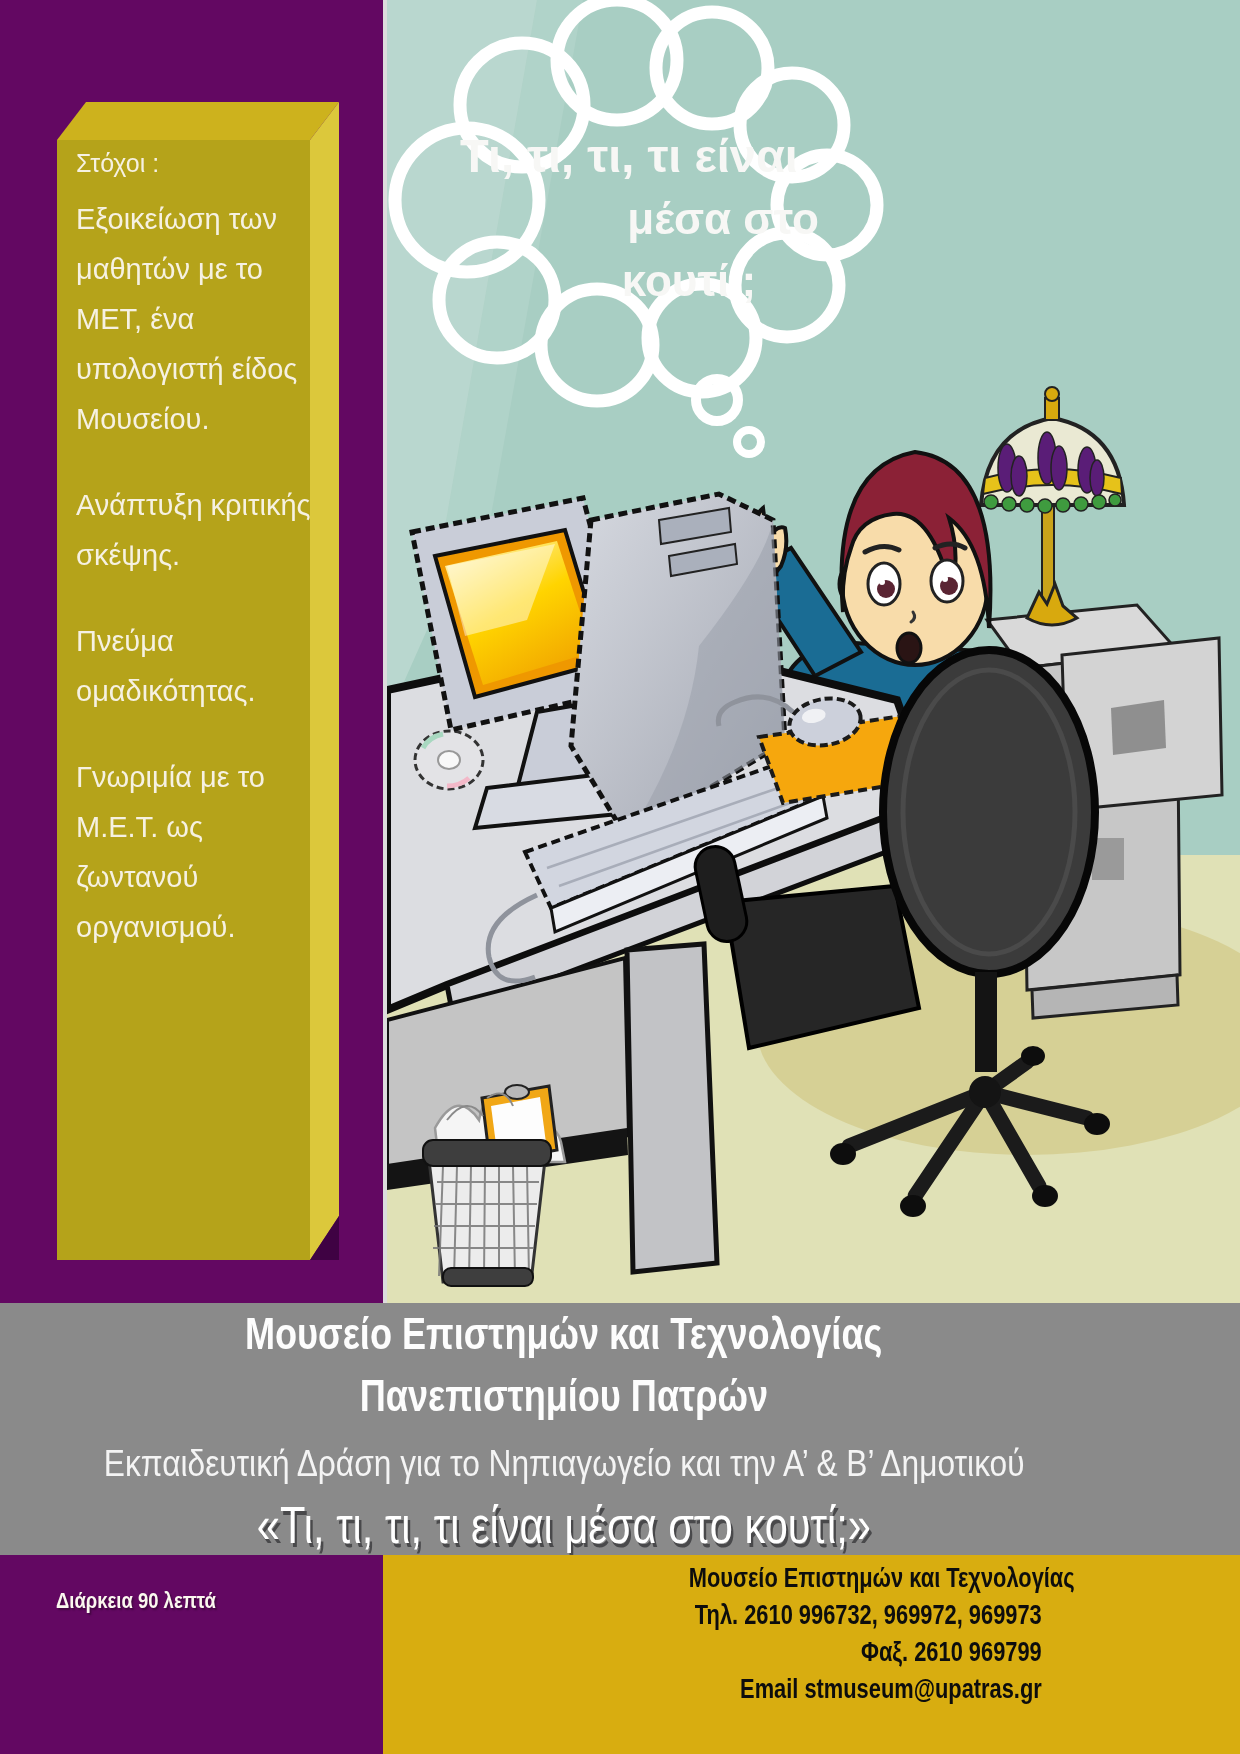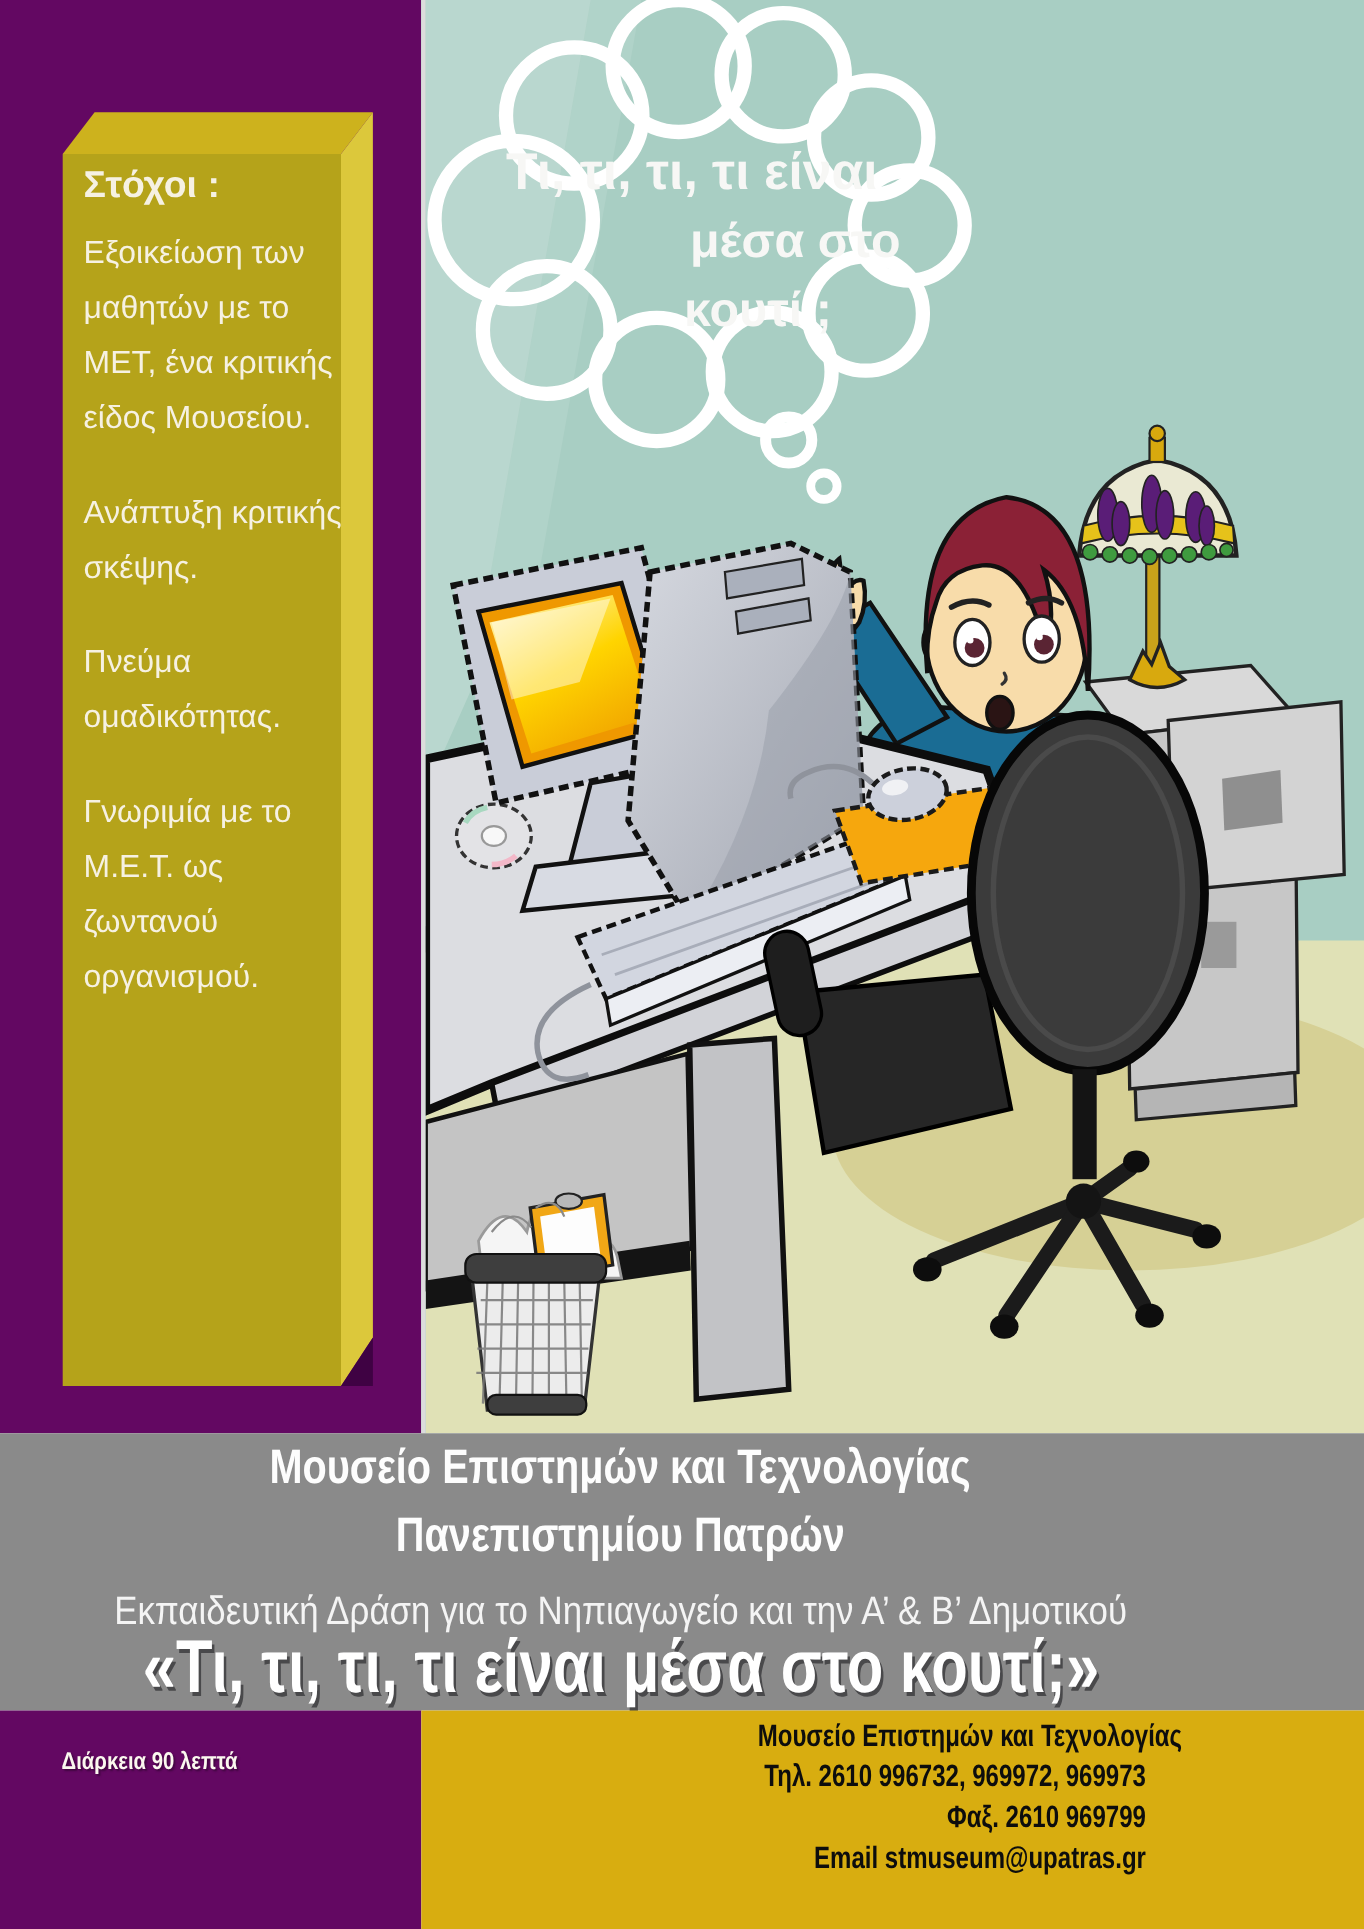--- a/index.html
+++ b/index.html
@@ -10,30 +10,30 @@
   .purple-col{position:absolute;left:0;top:0;width:383px;height:1303px;background:var(--c-purple,#630862);}
   .scene{position:absolute;left:383px;top:0;width:857px;height:1303px;background:var(--c-teal_wall,#a8cec3);border-left:4px solid #dcdcdc;box-sizing:border-box;}
   .gray-band{position:absolute;left:0;top:1303px;width:1240px;height:252px;background:var(--c-gray_band,#8a8a8a);
              display:flex;flex-direction:column;align-items:center;justify-content:flex-start;padding-right:112px;box-sizing:border-box;}
   .bottom-left{position:absolute;left:0;top:1555px;width:383px;height:199px;background:var(--c-purple,#630862);}
   .bottom-right{position:absolute;left:383px;top:1555px;width:857px;height:199px;background:var(--c-gold_band,#d8ad10);}
 
   
   .goal-box-svg{position:absolute;left:40px;top:88px;width:300px;height:1190px;}
   .goal-text{position:absolute;left:76px;top:148px;width:256px;color:#f6f1e2;}
-  .goal-text h2{margin:0 0 16px 0;font-size:34px;font-weight:bold;line-height:1.2;}
+  .goal-text h2{margin:0 0 16px 0;font-size:25px;font-weight:normal;line-height:1.2;}
   .goal-text p{margin:0 0 36px 0;font-size:29px;line-height:50px;white-space:pre-wrap;}
 
   
   .narrow{display:inline-block;transform:scaleX(.82);transform-origin:center center;white-space:nowrap;}
   .banner-line{color:#fdfdfd;font-size:44px;font-weight:bold;line-height:58px;margin-top:2px;}
   .banner-line.second{margin-top:4px;}
   .banner-subtitle{color:#f4f4f4;font-size:36px;font-weight:normal;margin-top:22px;line-height:34px;}
   .banner-subtitle .narrow{transform:scaleX(.88);}
-  .banner-quote{color:#ffffff;font-size:68px;font-weight:bold;margin-top:4px;line-height:60px;
+  .banner-quote{color:#ffffff;font-size:52px;font-weight:normal;margin-top:14px;line-height:60px;
                 text-shadow:3px 4px 0 rgba(70,70,72,.95);}
   .banner-quote .narrow{transform:scaleX(.80);}
 
   
   .duration{position:absolute;left:56px;top:1588px;color:#fbf8ef;font-size:22px;font-weight:bold;white-space:pre-wrap;
             text-shadow:2px 2px 2px rgba(0,0,0,.35);}
   .duration .narrow{transform:scaleX(.84);transform-origin:left center;}
   .contact{position:absolute;right:0;top:1559px;width:660px;text-align:right;padding-right:198px;box-sizing:border-box;color:#0d0d0d;}
   .contact div{font-size:28px;font-weight:bold;line-height:37px;}
   .contact .narrow{transform:scaleX(.78);transform-origin:right center;}
@@ -227,21 +227,21 @@
 
   <svg class="goal-box-svg" viewBox="0 0 300 1190" xmlns="http://www.w3.org/2000/svg">
     <polygon points="17,52 46,14 299,14 270,52" fill="#cdb21d"></polygon>
     <polygon points="270,52 299,14 299,1128 270,1172" fill="#dcc83b"></polygon>
     <polygon points="17,52 270,52 270,1172 17,1172" fill="#b5a31a"></polygon>
     <polygon points="270,1172 299,1128 299,1172" fill="#3f0243"></polygon>
   </svg>
 
   <div class="goal-text">
     <h2>Στόχοι :</h2>
-    <p>Εξοικείωση των μαθητών με το ΜΕΤ, ένα κριτικής είδος Μουσείου.</p>
+    <p>Εξοικείωση των μαθητών με το ΜΕΤ, ένα υπολογιστή είδος Μουσείου.</p>
     <p>Ανάπτυξη κριτικής σκέψης.</p>
     <p>Πνεύμα ομαδικότητας.</p>
     <p>Γνωριμία με το Μ.Ε.Τ. ως ζωντανού οργανισμού.</p>
   </div>
 
   <div class="gray-band">
     <div class="banner-line"><span class="narrow">Μουσείο Επιστημών και Τεχνολογίας</span></div>
     <div class="banner-line second"><span class="narrow">Πανεπιστημίου Πατρών</span></div>
     <div class="banner-subtitle"><span class="narrow">Εκπαιδευτική Δράση για το Νηπιαγωγείο και την Α’ &amp; Β’ Δημοτικού</span></div>
     <div class="banner-quote"><span class="narrow">«Τι, τι, τι, τι είναι μέσα στο κουτί;»</span></div>

